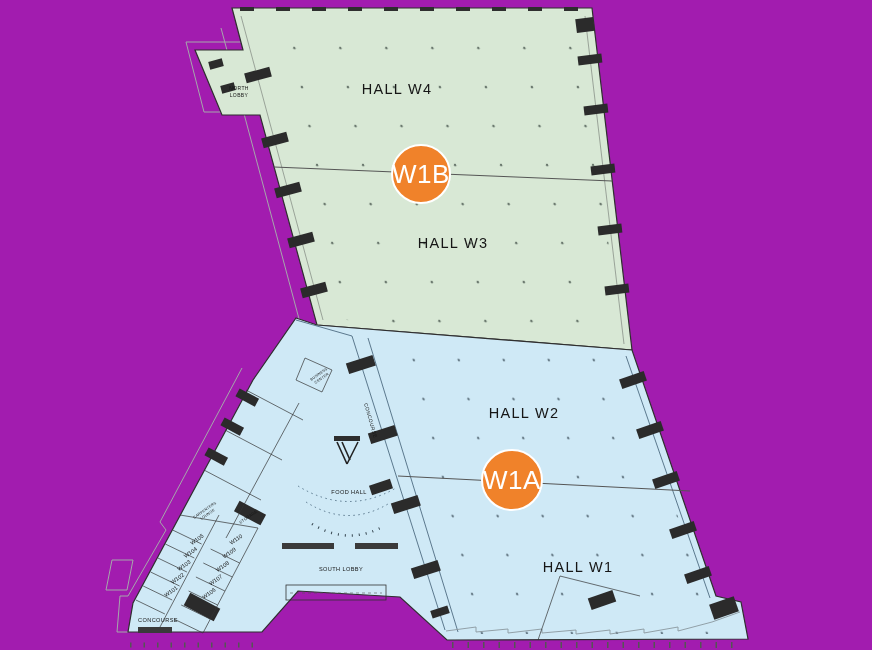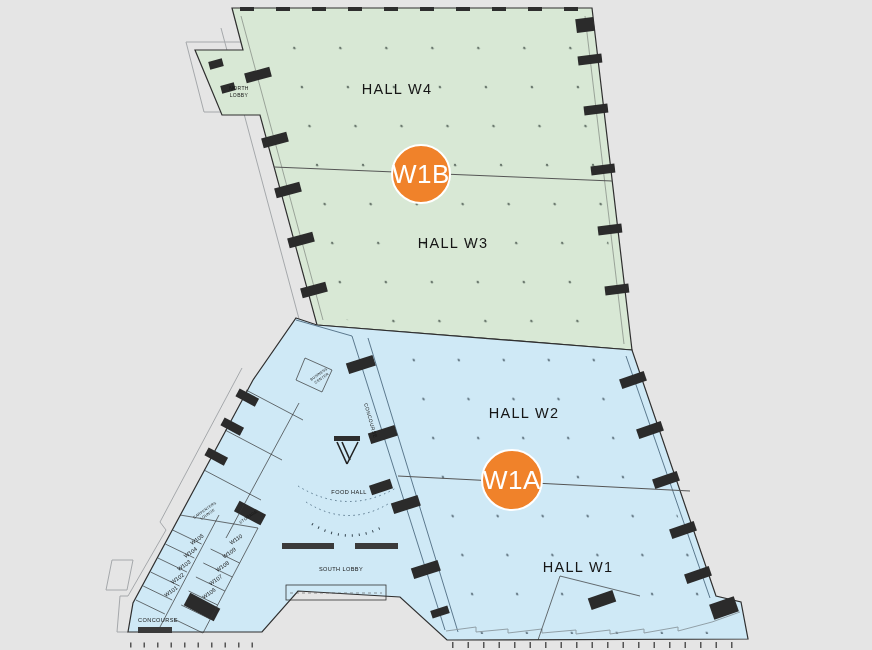--- a/index.html
+++ b/index.html
@@ -1,16 +1,16 @@
 <!DOCTYPE html>
 <html><head>
 <meta charset="utf-8">
 <style>
   html,body{margin:0;padding:0;background:#ffffff;}
-  .stage{position:relative;width:872px;height:650px;background:#e5e5e5;overflow:hidden;}
+  .stage{position:relative;width:872px;height:650px;background:#a21caf;overflow:hidden;}
   svg{display:block;}
   text{font-family:"Liberation Sans", sans-serif;fill:#161616;}
   .hall-label{font-size:14.5px;letter-spacing:1.3px;}
   .small-label{font-size:5.6px;letter-spacing:.4px;}
   .tiny-label{font-size:3.7px;letter-spacing:.2px;}
   .room-label{font-size:5.6px;}
   .marker-text{font-size:26px;fill:#ffffff;font-weight:400;letter-spacing:.5px;}
   .wall{stroke:#333;stroke-width:.7;fill:none;}
   .bluewall{stroke:#3d5c72;stroke-width:.8;fill:none;}
   .innerline{stroke:#6e736e;stroke-width:.6;fill:none;}

